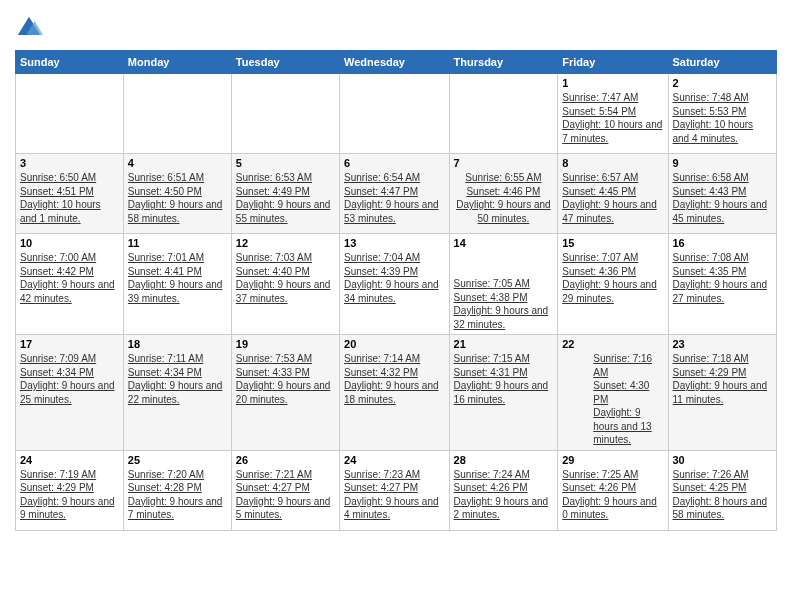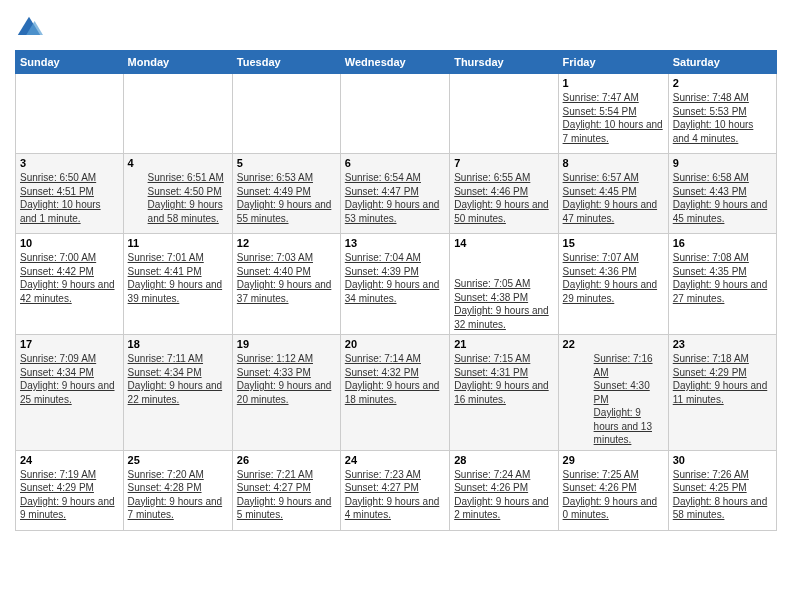--- a/index.html
+++ b/index.html
@@ -146,39 +146,39 @@
         </tr>
         <tr>
           <td>
             <span class="day-num">3</span>
             <div class="day-info" style="white-space: pre-line;">Sunrise: 6:50 AM
 Sunset: 4:51 PM
 Daylight: 10 hours and 1 minute.</div>
           </td>
           <td>
             <span class="day-num">4</span>
-            <div class="day-info" style="white-space: pre-line; margin-left: 20px;">Sunrise: 6:51 AM
+            <div class="day-info" style="white-space: pre-line;">Sunrise: 6:51 AM
 Sunset: 4:50 PM
 Daylight: 9 hours and 58 minutes.</div>
           </td>
           <td>
             <span class="day-num">5</span>
             <div class="day-info" style="white-space: pre-line;">Sunrise: 6:53 AM
 Sunset: 4:49 PM
 Daylight: 9 hours and 55 minutes.</div>
           </td>
           <td>
             <span class="day-num">6</span>
             <div class="day-info" style="white-space: pre-line;">Sunrise: 6:54 AM
 Sunset: 4:47 PM
 Daylight: 9 hours and 53 minutes.</div>
           </td>
           <td>
             <span class="day-num">7</span>
-            <div class="day-info" style="white-space: pre-line;">Sunrise: 6:55 AM
+            <div class="day-info" style="white-space: pre-line; text-align: center;">Sunrise: 6:55 AM
 Sunset: 4:46 PM
 Daylight: 9 hours and 50 minutes.</div>
           </td>
           <td>
             <span class="day-num">8</span>
             <div class="day-info" style="white-space: pre-line;">Sunrise: 6:57 AM
 Sunset: 4:45 PM
 Daylight: 9 hours and 47 minutes.</div>
           </td>
           <td>
@@ -240,21 +240,21 @@
 Daylight: 9 hours and 25 minutes.</div>
           </td>
           <td>
             <span class="day-num">18</span>
             <div class="day-info" style="white-space: pre-line;">Sunrise: 7:11 AM
 Sunset: 4:34 PM
 Daylight: 9 hours and 22 minutes.</div>
           </td>
           <td>
             <span class="day-num">19</span>
-            <div class="day-info" style="white-space: pre-line;">Sunrise: 1:12 AM
+            <div class="day-info" style="white-space: pre-line;">Sunrise: 7:53 AM
 Sunset: 4:33 PM
 Daylight: 9 hours and 20 minutes.</div>
           </td>
           <td>
             <span class="day-num">20</span>
             <div class="day-info" style="white-space: pre-line;">Sunrise: 7:14 AM
 Sunset: 4:32 PM
 Daylight: 9 hours and 18 minutes.</div>
           </td>
           <td>

